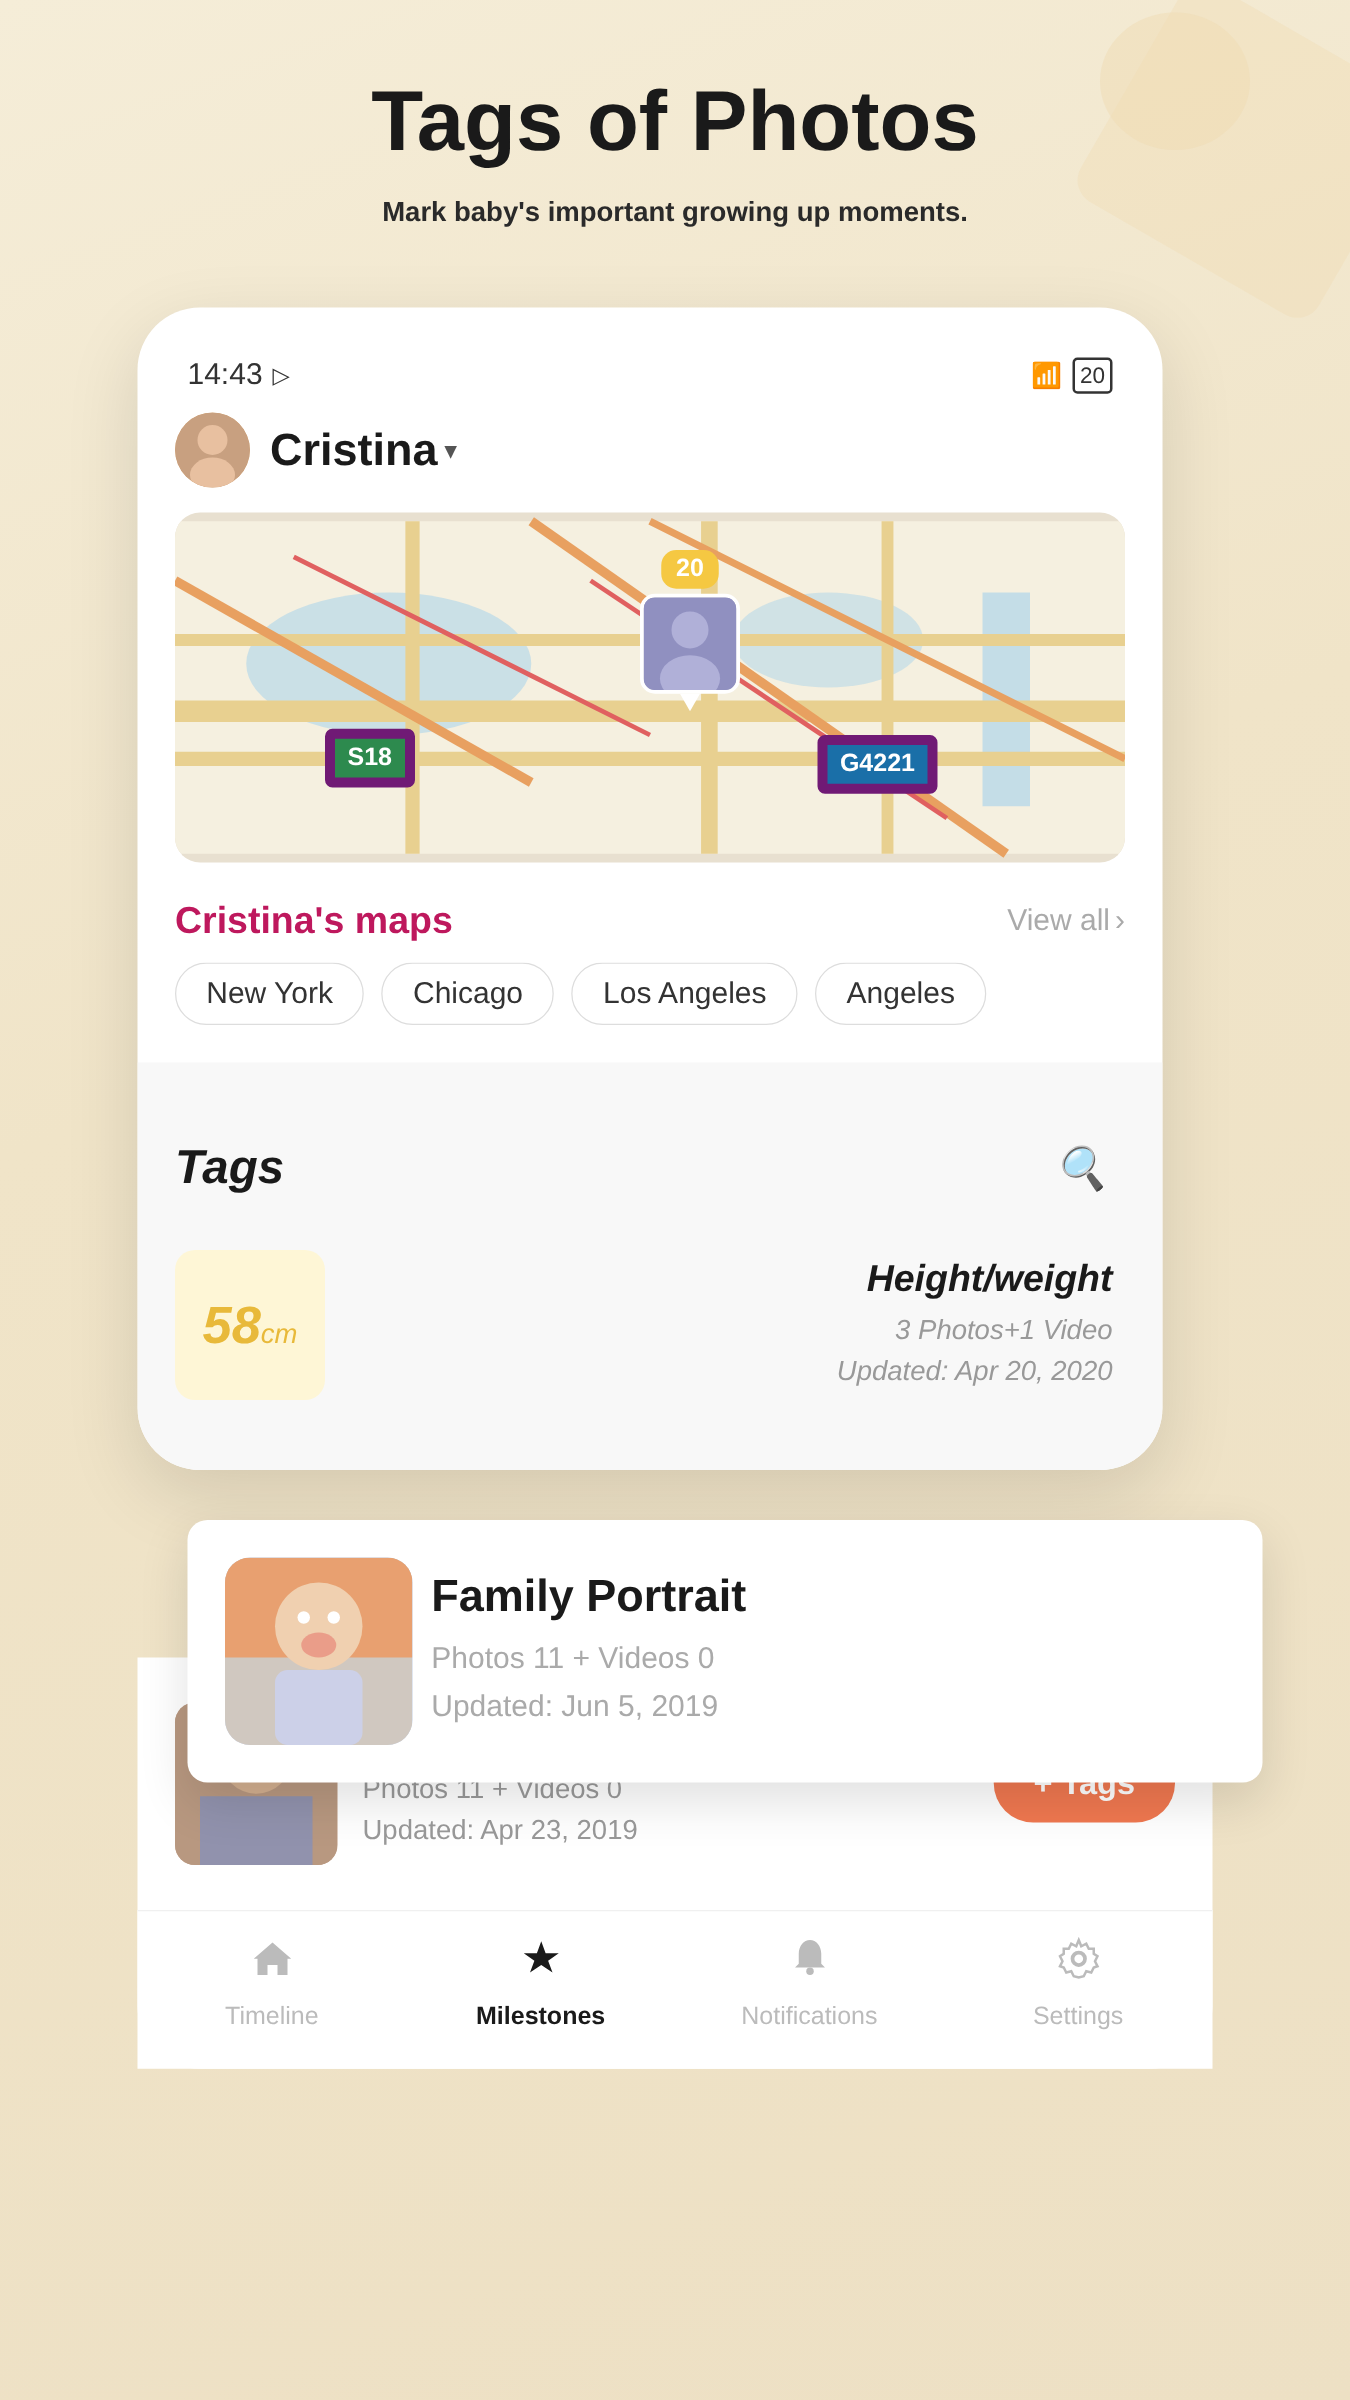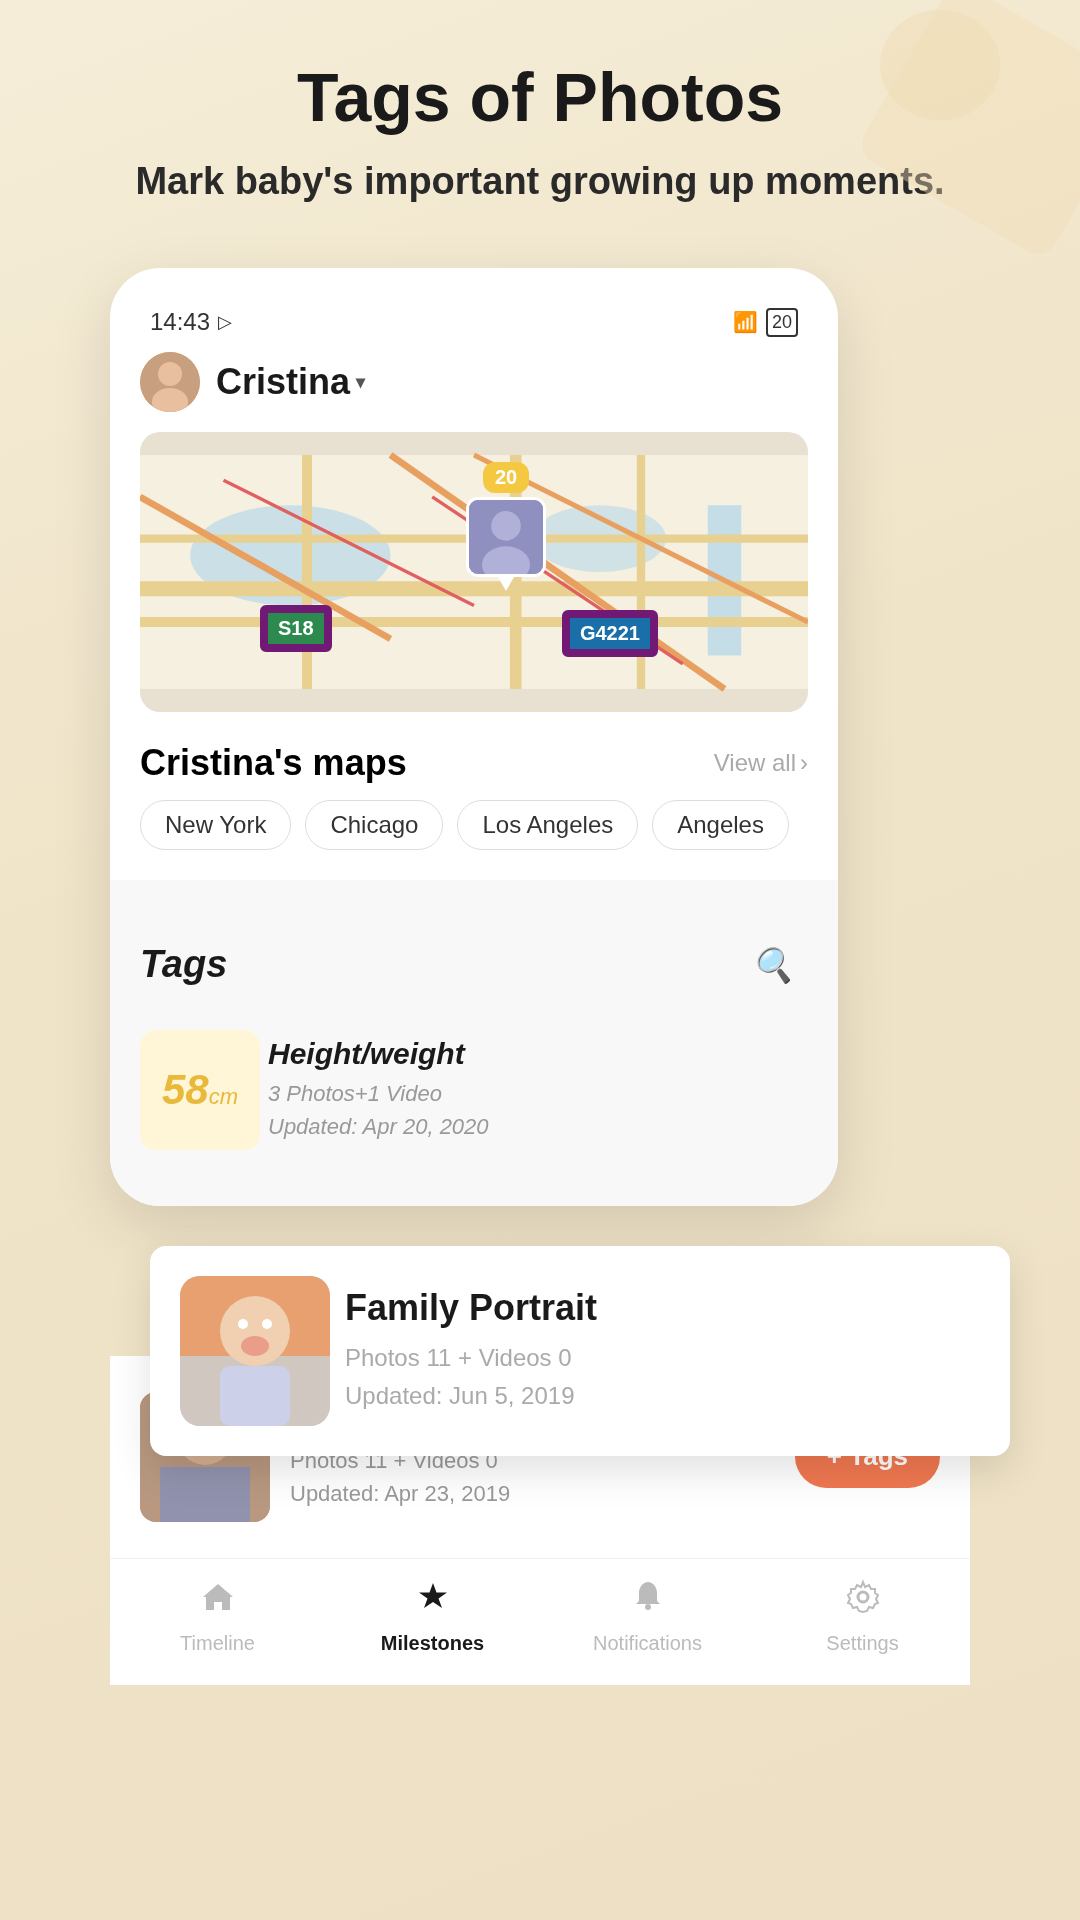--- a/index.html
+++ b/index.html
@@ -42,38 +42,39 @@
     .page-title {
       font-size: 68px;
       font-weight: 800;
       color: #1a1a1a;
       text-align: center;
       margin-bottom: 20px;
       line-height: 1.1;
     }
 
     .page-subtitle {
-      font-size: 38px;
+      font-size: 22px;
       font-weight: 600;
       color: #2a2a2a;
       text-align: center;
       margin-bottom: 60px;
       line-height: 1.4;
     }
 
     
     .phone-mockup {
-      width: 728px;
+      width: 820px;
       background: #fff;
       border-radius: 50px;
       padding: 0;
       box-shadow: 0 20px 60px rgba(0,0,0,0.12);
       overflow: hidden;
       position: relative;
       z-index: 2;
+      text-align: right;
     }
 
     .phone-content {
       padding: 30px 30px 20px 30px;
     }
 
     
     .status-bar {
       display: flex;
       justify-content: space-between;
@@ -209,23 +210,23 @@
     .maps-section {
       padding: 10px 0 10px 0;
     }
     .maps-header {
       display: flex;
       justify-content: space-between;
       align-items: center;
       margin-bottom: 16px;
     }
     .maps-title {
-      font-size: 36px;
+      font-size: 30px;
       font-weight: 700;
-      color: #000000;
+      color: #be185d;
     }
     .view-all-btn {
       font-size: 24px;
       color: #aaa;
       display: flex;
       align-items: center;
       gap: 4px;
     }
 
     

